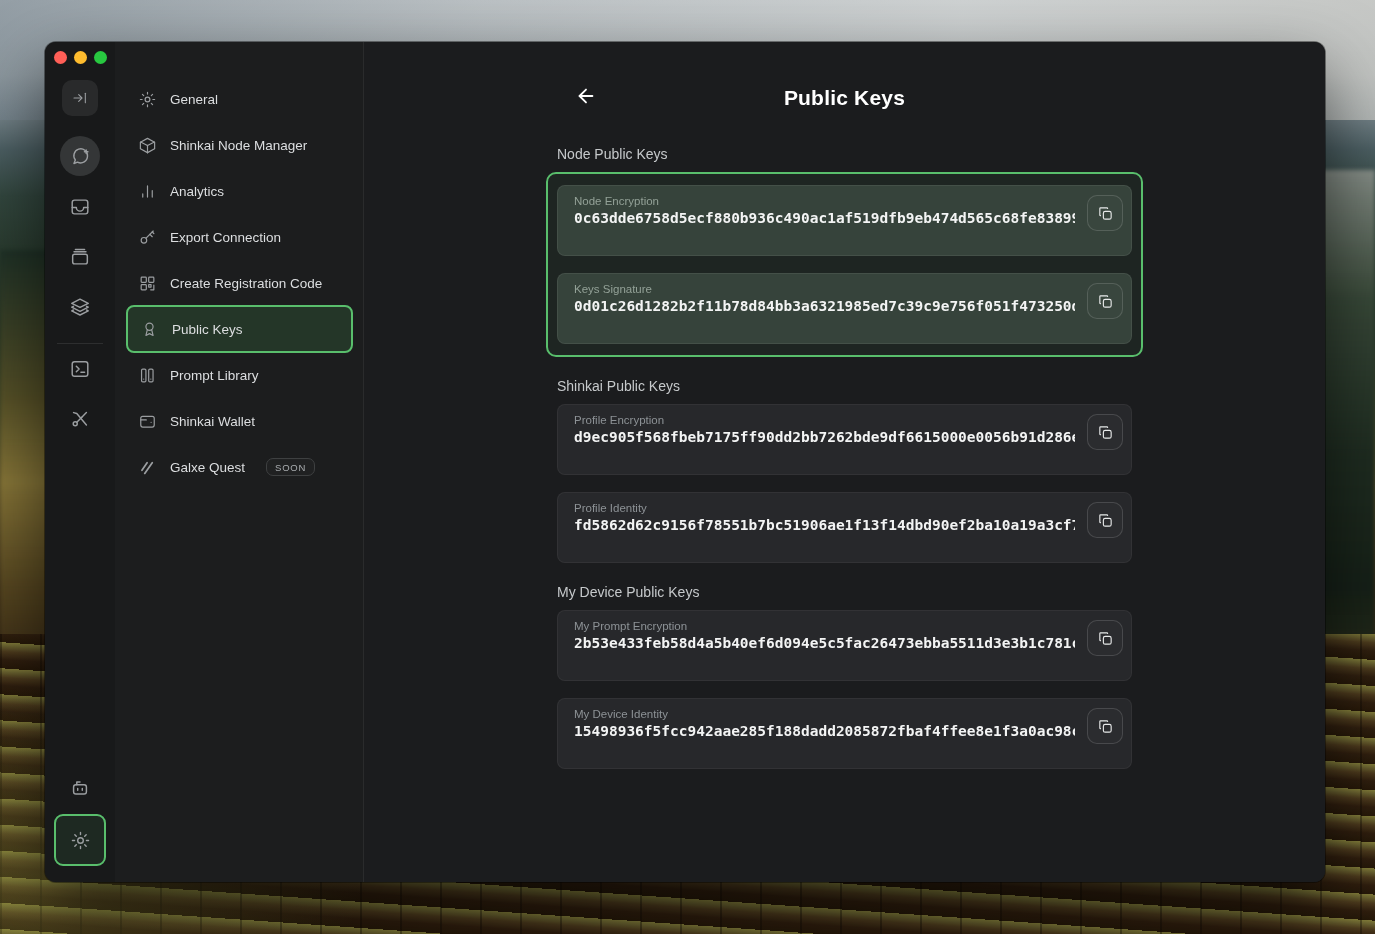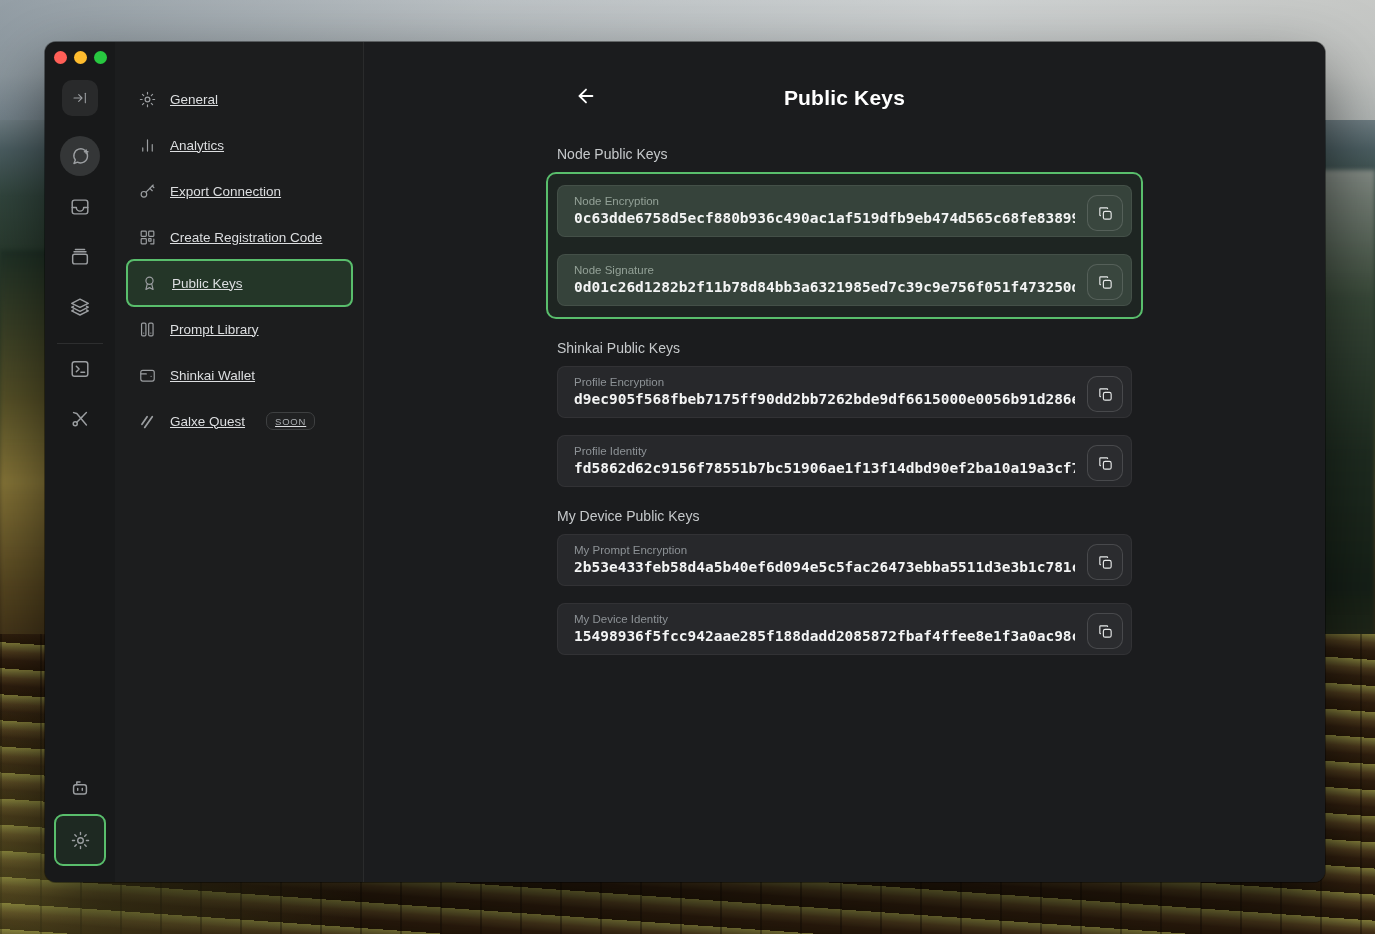--- a/index.html
+++ b/index.html
@@ -50,40 +50,40 @@
   .collapse-btn { left:17px; top:38px; width:36px; height:36px; background:#292a2b; border-radius:10px; }
   .chat-btn { left:15px; top:94px; width:40px; height:40px; background:#343637; border-radius:50%; }
   .plain-icn { left:24px; width:22px; height:22px; }
   .rail-divider { position:absolute; left:12px; top:301px; width:46px; height:1px; background:#2d2e2f; }
   .gear-box { left:9px; top:772px; width:52px; height:52px; border:2px solid #59be6c; border-radius:9px;
     background:rgba(89,190,108,.10); }
 
   
   .menu { width:249px; flex:0 0 249px; border-right:1px solid #2a2b2c; padding:34px 10px 0 11px; }
   .menu-item { height:46px; display:flex; align-items:center; gap:13px; padding:0 12px;
-    color:#dcdee0; font-size:13.5px; border-radius:8px; cursor:default; white-space:nowrap;text-decoration:underline; }
+    color:#dcdee0; font-size:13.5px; border-radius:8px; cursor:default; white-space:nowrap; }
   .menu-item svg { stroke:#9b9ea1; fill:none; stroke-width:1.5; stroke-linecap:round; stroke-linejoin:round; flex:0 0 auto; }
   .menu-item.selected { background:#243628; border:2px solid #59be6c; height:48px; margin:-1px 0; }
   .soon-badge { margin-left:8px; font-size:9.5px; letter-spacing:.8px; color:#a9adb0;
     border:1px solid #3e4041; border-radius:7px; padding:3px 8px 2px; background:rgba(255,255,255,.02);text-align:center; }
 
   
   .main { position:relative; flex:1; background:#1b1c1e; }
   .back-btn { position:absolute; left:207px; top:39px; width:30px; height:30px;
     display:flex; align-items:center; justify-content:center; border-radius:8px; }
   .back-btn svg { stroke:#ffffff; fill:none; stroke-width:2; stroke-linecap:round; stroke-linejoin:round; }
   .page-title { position:absolute; left:0; right:0; top:44px; text-align:center;
     color:#ffffff; font-size:21px; font-weight:700; letter-spacing:.2px; }
 
   .content { position:absolute; left:193px; top:104px; width:575px; }
   .section-label { color:#c6c9cb; font-size:14px; margin-bottom:10px; }
   .section { margin-bottom:21px; }
   .hl-wrap { margin:0 -11px 10px; border:2px solid #59be6c; border-radius:10px;
     padding:11px 9px; background:rgba(89,190,108,.06); }
-  .field { position:relative; height:52px; border-radius:8px; background:#27282b;
+  .field { position:relative; height:71px; border-radius:8px; background:#27282b;
     border:1px solid rgba(255,255,255,.05); padding:9px 56px 0 16px; margin-bottom:17px; }
   .section > .field:last-child, .hl-wrap > .field:last-child { margin-bottom:0; }
   .field.green { background:#36433b; border-color:rgba(255,255,255,.07); }
   .field-label { font-size:11.5px; color:#8d9296; margin-bottom:3px; }
   .field.green .field-label { color:#93a197; }
   .field-value { font-family:"DejaVu Sans Mono",monospace; font-weight:700; font-size:14.5px;
     color:#f3f4f4; white-space:nowrap; overflow:hidden; }
   .copy-btn { position:absolute; top:9px; right:8px; width:36px; height:36px; border-radius:10px;
     border:1px solid rgba(255,255,255,.14); background:rgba(255,255,255,.02);
     display:flex; align-items:center; justify-content:center; }
@@ -185,20 +185,28 @@
   <div class="menu">
 
     <div class="menu-item">
       <svg width="19" height="19" viewBox="0 0 24 24">
         <circle cx="12" cy="12" r="3"></circle>
         <path d="M12 3v2.2M12 18.8V21M3 12h2.2M18.8 12H21M5.6 5.6l1.6 1.6M16.8 16.8l1.6 1.6M18.4 5.6l-1.6 1.6M7.2 16.8l-1.6 1.6"></path>
       </svg>
       <span>General</span>
     </div>
 
+    <div class="menu-item">
+      <svg width="19" height="19" viewBox="0 0 24 24">
+        <path d="M21 16V8l-9-5-9 5v8l9 5 9-5z"></path>
+          <path d="M3.3 7.6 12 12l8.7-4.4"></path>
+          <path d="M12 21.5V12"></path>
+      </svg>
+      <span>Shinkai Node Manager</span>
+    </div>
 
     <div class="menu-item">
       <svg width="19" height="19" viewBox="0 0 24 24">
         <path d="M6 19v-4"></path>
           <path d="M12 19V5"></path>
           <path d="M18 19v-8"></path>
       </svg>
       <span>Analytics</span>
     </div>
 
@@ -278,21 +286,21 @@
             <div class="field-label">Node Encryption</div>
             <div class="field-value">0c63dde6758d5ecf880b936c490ac1af519dfb9eb474d565c68fe83899c</div>
             <div class="copy-btn">
               <svg width="17" height="17" viewBox="0 0 24 24">
                 <rect x="9" y="9" width="11" height="11" rx="2.5"></rect>
                 <path d="M5 15c-.6 0-1-.4-1-1V5c0-.6.4-1 1-1h9c.6 0 1 .4 1 1"></path>
               </svg>
             </div>
           </div>
           <div class="field green">
-            <div class="field-label">Node Signature</div>
+            <div class="field-label">Keys Signature</div>
             <div class="field-value">0d01c26d1282b2f11b78d84bb3a6321985ed7c39c9e756f051f473250d2</div>
             <div class="copy-btn">
               <svg width="17" height="17" viewBox="0 0 24 24">
                 <rect x="9" y="9" width="11" height="11" rx="2.5"></rect>
                 <path d="M5 15c-.6 0-1-.4-1-1V5c0-.6.4-1 1-1h9c.6 0 1 .4 1 1"></path>
               </svg>
             </div>
           </div>
         </div>
       </div>

